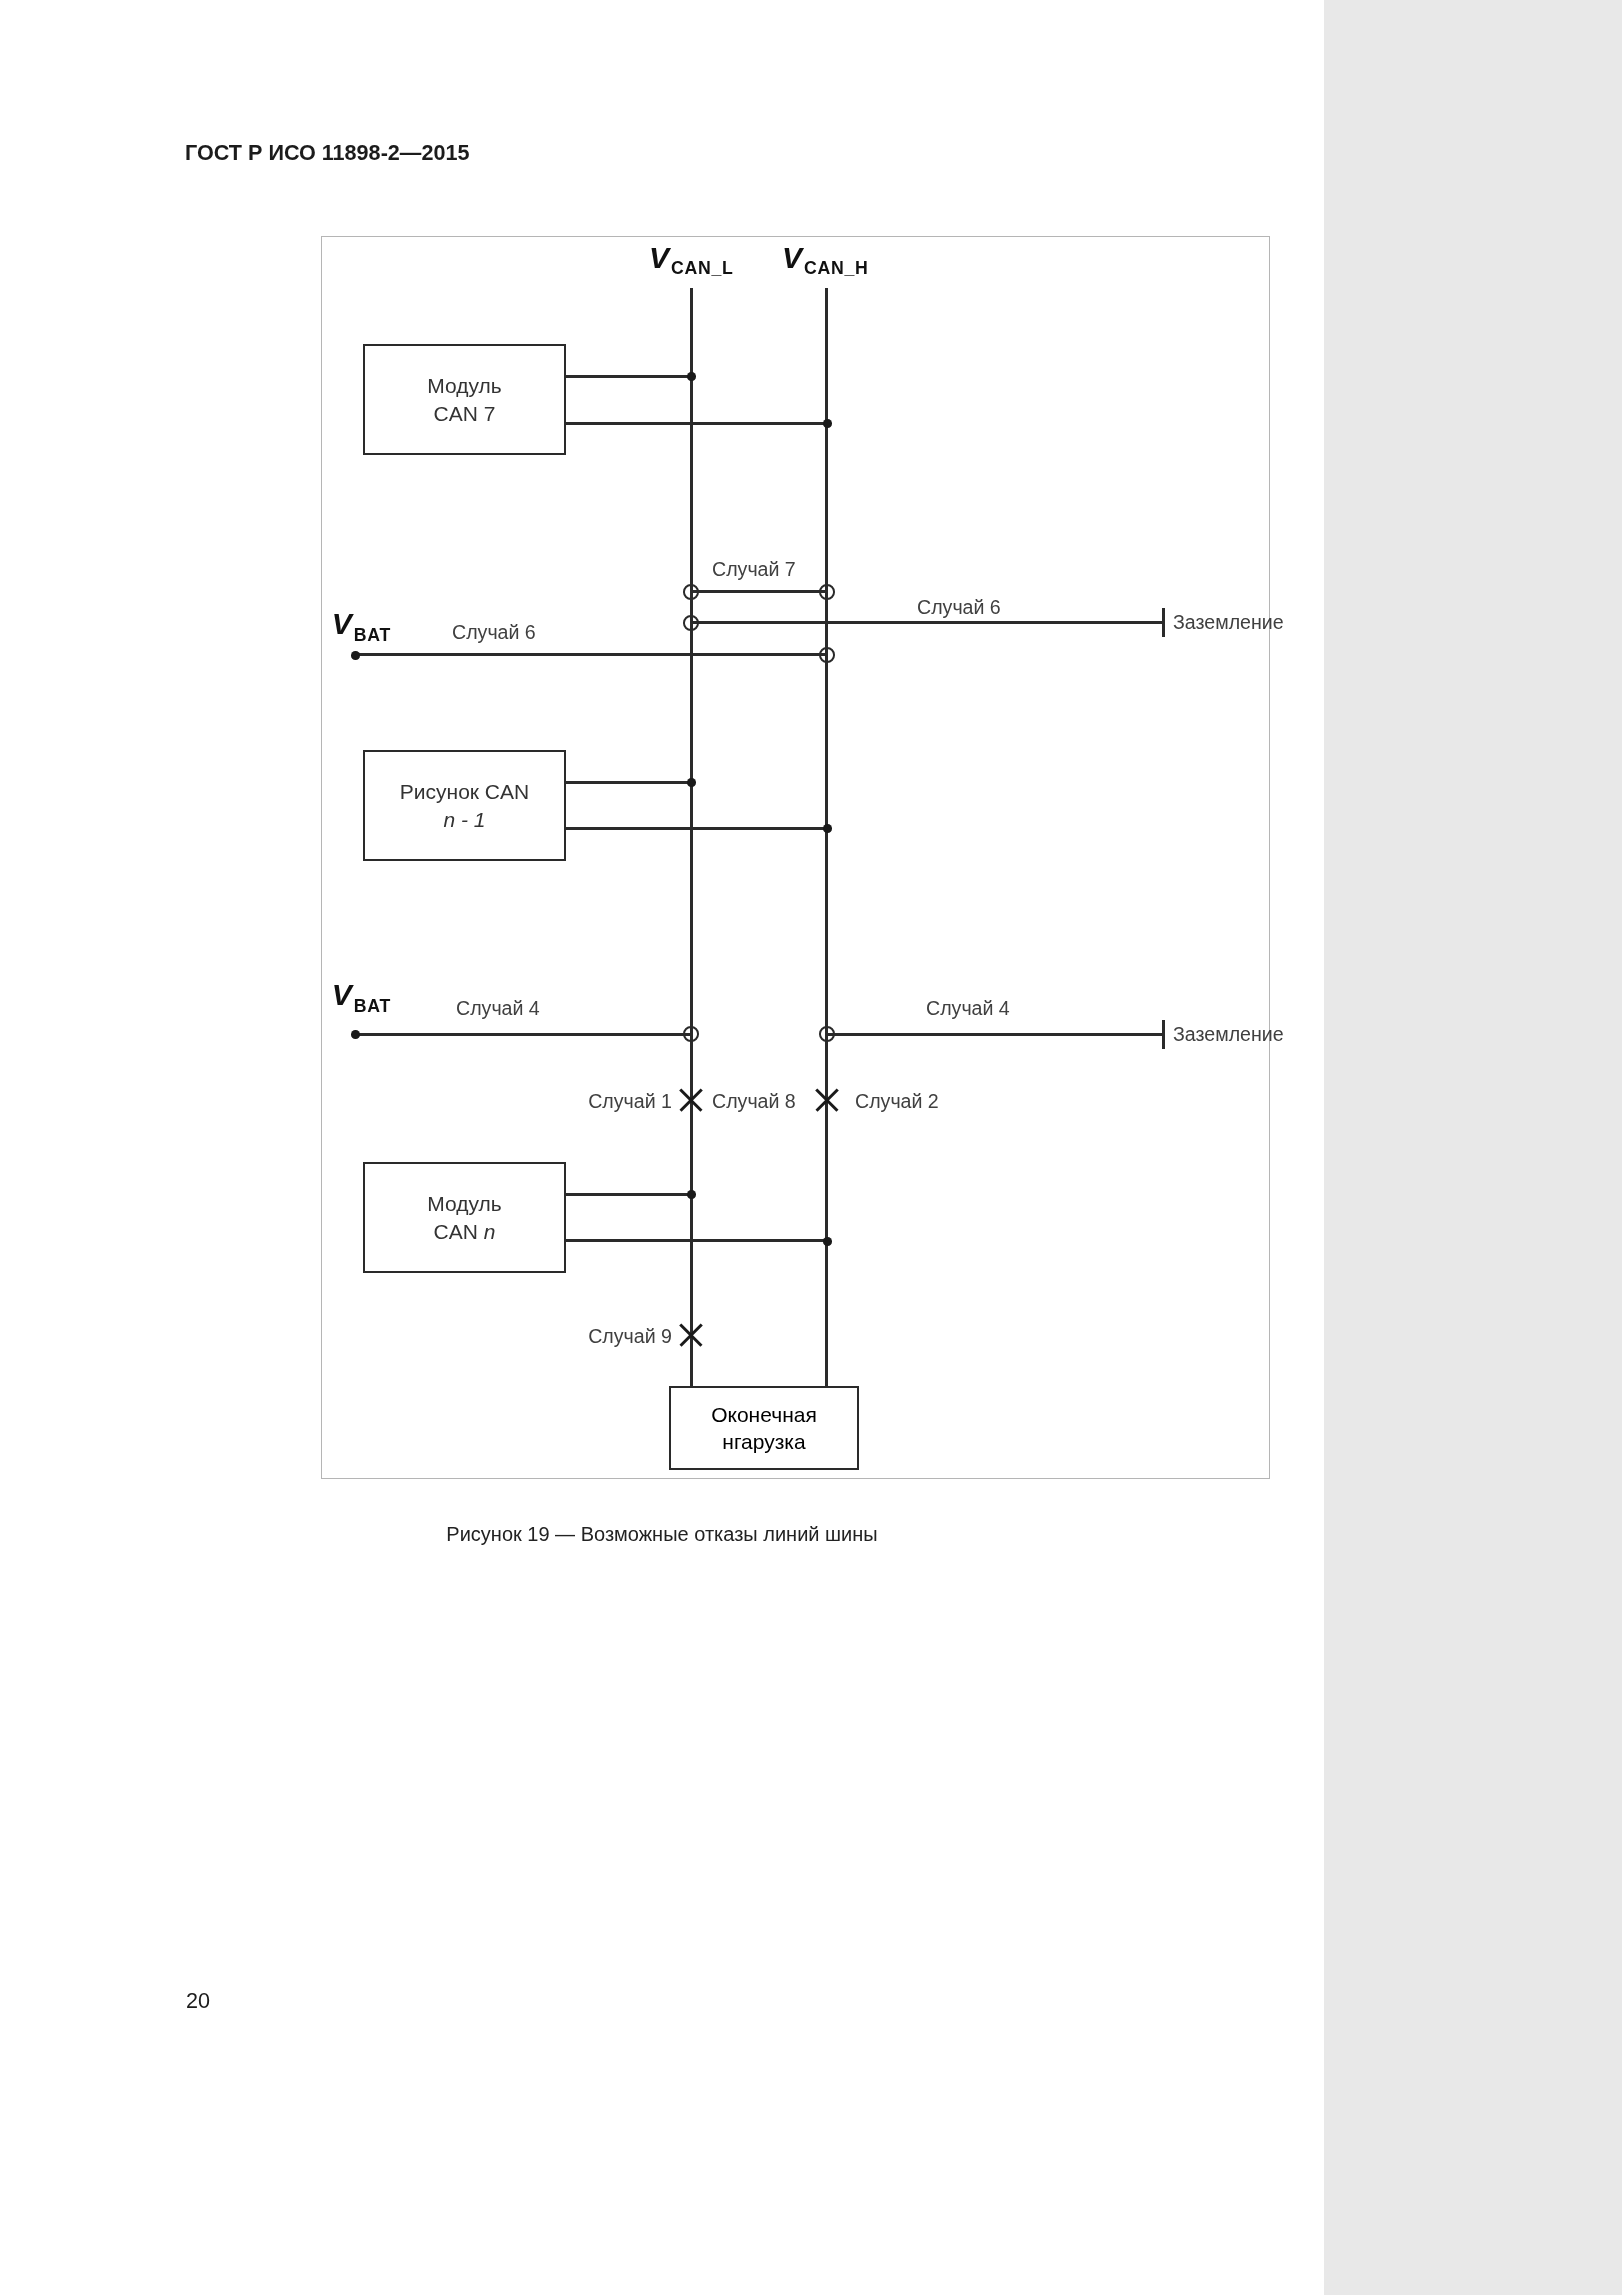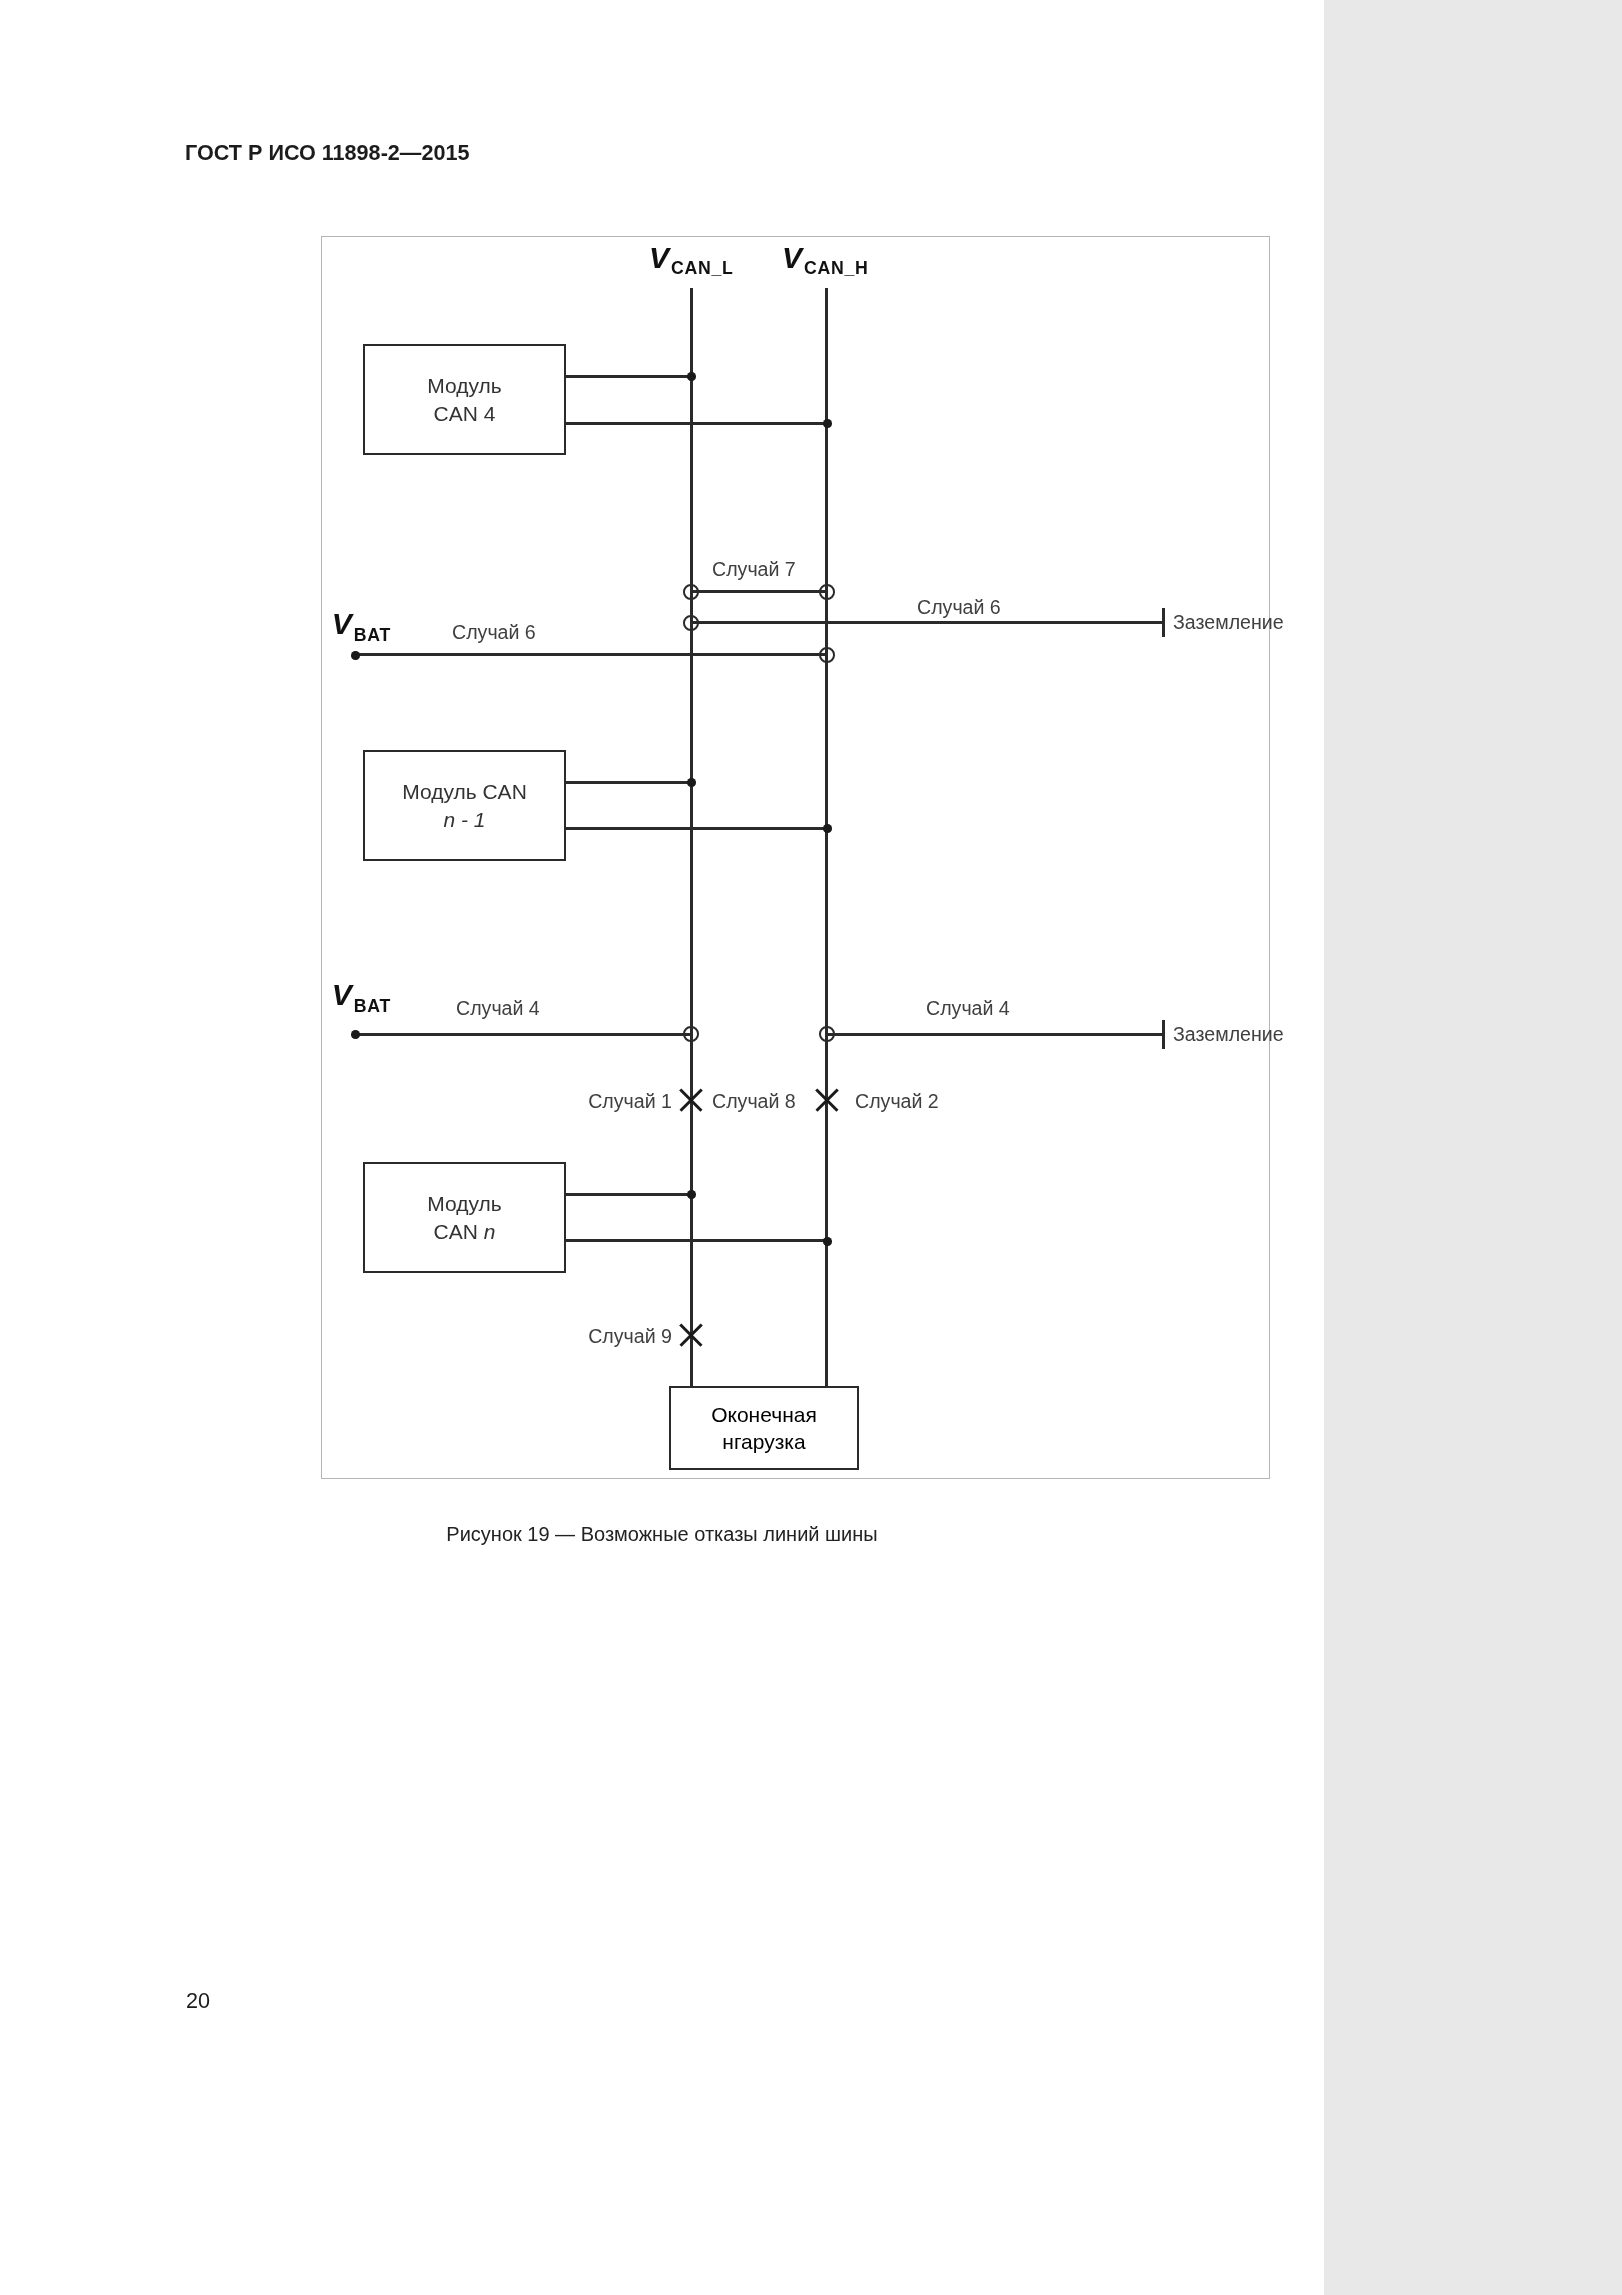--- a/index.html
+++ b/index.html
@@ -57,21 +57,21 @@
     </div>
     <div class="vlabel" style="left:460px;top:3.9px;">
       <span class="vsym">V</span><span class="vsub">CAN_H</span>
     </div>
 
     <div class="vline" style="left:368px;top:51px;height:1098px;"></div>
     <div class="vline" style="left:503px;top:51px;height:1098px;"></div>
 
     <div class="modbox" style="left:41px;top:107px;">
       <div>Модуль</div>
-      <div><span>CAN 4</span><span class="it"></span></div>
+      <div><span>CAN 7</span><span class="it"></span></div>
     </div>
     <div class="hline" style="left:243px;top:138px;width:127px;"></div>
     <div class="hline" style="left:243px;top:185px;width:262px;"></div>
     <div class="dot" style="left:365px;top:135px;"></div>
     <div class="dot" style="left:501px;top:182px;"></div>
 
     <div class="lbl" style="left:390px;top:321px;">Случай 7</div>
     <div class="hline" style="left:369px;top:353px;width:135px;"></div>
     <div class="circle" style="left:361px;top:347px;"></div>
     <div class="circle" style="left:497px;top:347px;"></div>
@@ -84,21 +84,21 @@
 
     <div class="vlabel" style="left:9.8px;top:370px;">
       <span class="vsym">V</span><span class="vsub">BAT</span>
     </div>
     <div class="lbl" style="left:130px;top:384px;">Случай 6</div>
     <div class="hline" style="left:33px;top:416px;width:471px;"></div>
     <div class="dot" style="left:29.4px;top:414px;"></div>
     <div class="circle" style="left:497px;top:410px;"></div>
 
     <div class="modbox" style="left:41px;top:513px;">
-      <div>Модуль CAN</div>
+      <div>Рисунок CAN</div>
       <div class="it">n - 1</div>
     </div>
     <div class="hline" style="left:243px;top:544px;width:127px;"></div>
     <div class="hline" style="left:243px;top:590px;width:262px;"></div>
     <div class="dot" style="left:365px;top:541px;"></div>
     <div class="dot" style="left:501px;top:587px;"></div>
 
     <div class="vlabel" style="left:9.8px;top:741px;">
       <span class="vsym">V</span><span class="vsub">BAT</span>
     </div>

